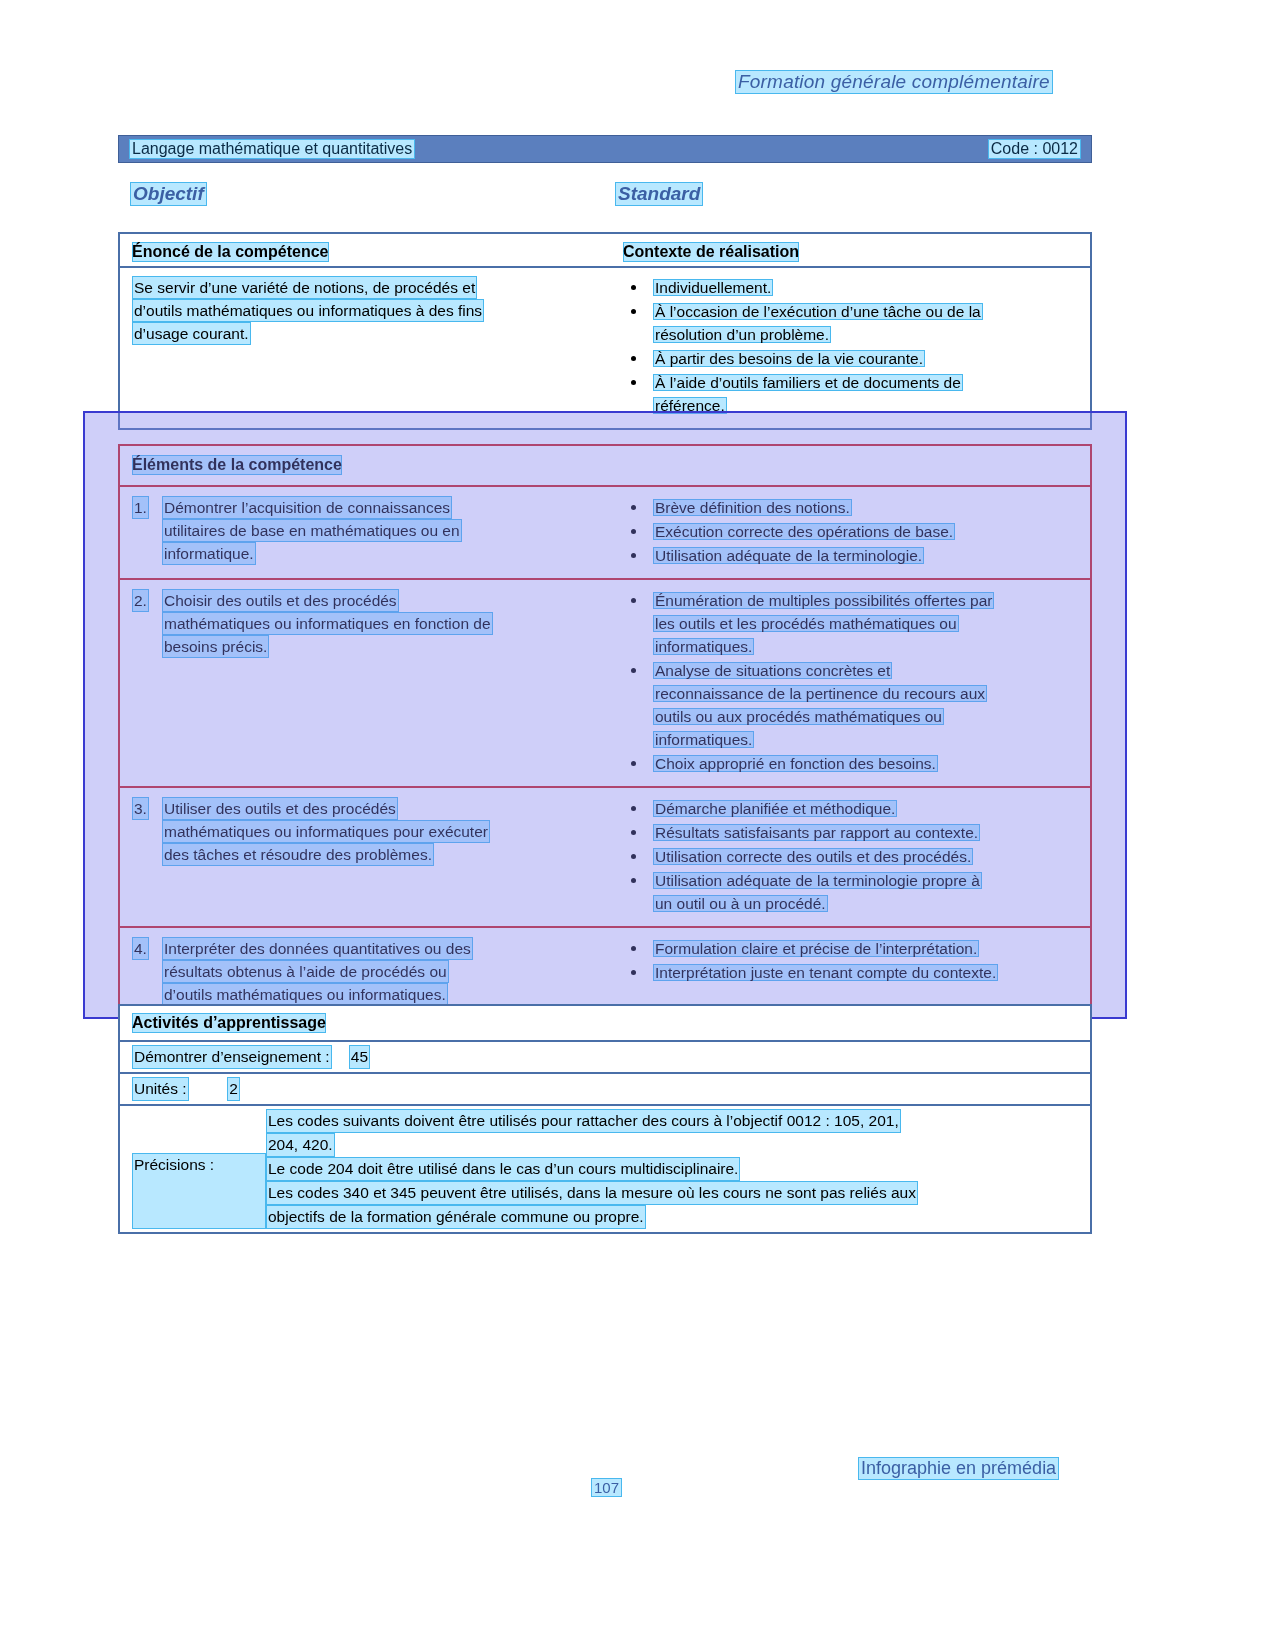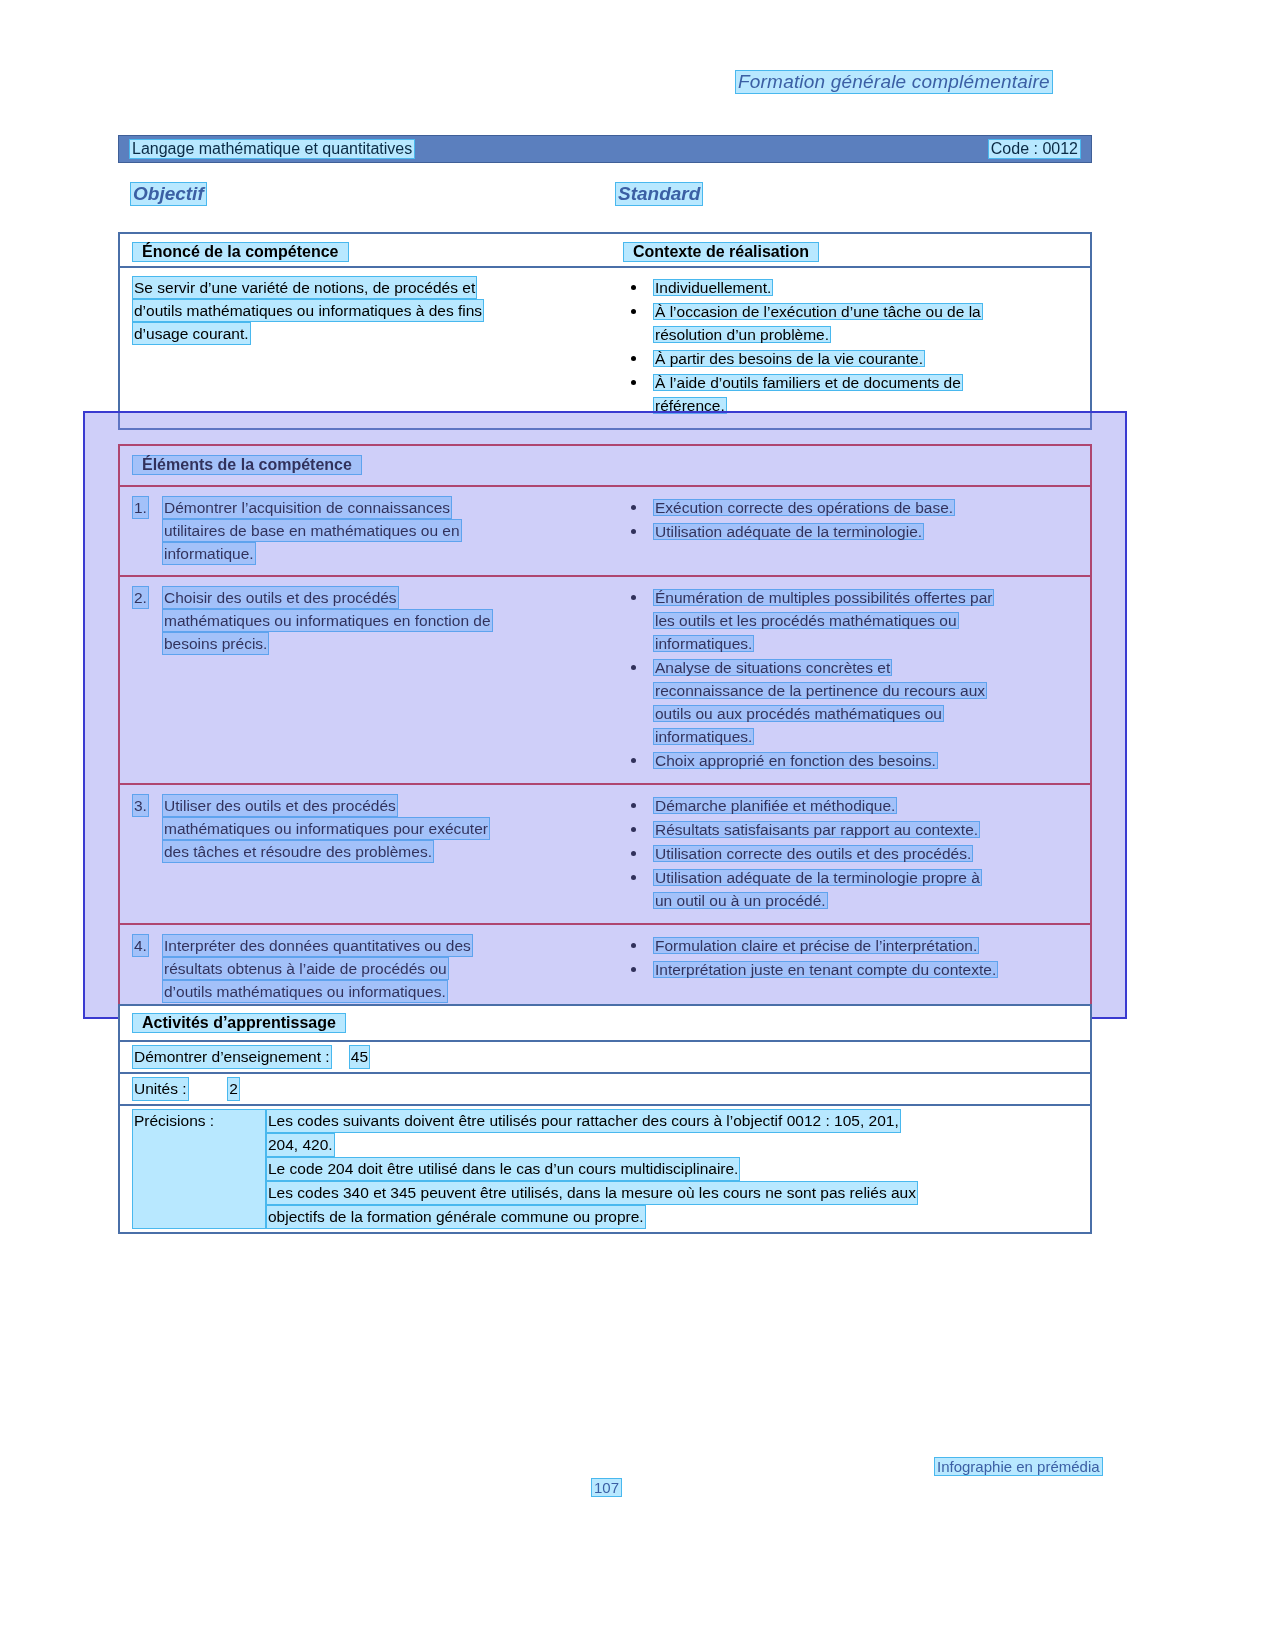--- a/index.html
+++ b/index.html
@@ -95,21 +95,21 @@
     border-right: 0px solid transparent;
   }
   .tbl .cell-right {
     flex: 1;
     box-sizing: border-box;
     padding: 8px 10px 10px 6px;
   }
   .hdr {
     font-size: 16px;
     font-weight: bold;
-    padding: 1px 10px;
+    padding: 1px 0;
     display: inline-block;
   }
   .body-txt {
     font-size: 15.5px;
     line-height: 23px;
   }
   .body-txt .ln { display: inline-block; padding: 0 2px; }
 
   
   ul.bul {
@@ -184,38 +184,38 @@
     padding: 7px 10px 7px 12px;
   }
   #tbl-activites .line {
     padding: 3px 12px 3px 12px;
     font-size: 15.5px;
     line-height: 24px;
   }
   #tbl-activites .line.sep { border-bottom: 2px solid #4a6fa8; }
   .kv { display: inline-block; padding: 0 2px; }
   .prec-wrap { display: flex; }
-  .prec-label { width: 130px; flex: none; padding: 0 2px;}
+  .prec-label { width: 130px; flex: none; padding: 0 2px; margin-top: 44px;}
   .prec-body { flex: 1; }
   .prec-body .ln { display: inline-block; padding: 0 2px; }
 
   
   .page-num {
     position: absolute;
     left: 591px;
     top: 1478px;
     font-size: 15px;
     color: #3b5fa4;
     padding: 1px 3px;
   }
   .footer-right {
     position: absolute;
-    left: 934px;
+    left: 858px;
     top: 1457px;
-    font-size: 15px;
+    font-size: 18px;
     color: #3b5fa4;
     padding: 1px 3px;
   }
 </style>
 </head>
 <body>
 
 <div class="page">
 
   <div class="doc-header hl">Formation générale  complémentaire</div>
@@ -267,20 +267,21 @@
       <div class="cell-left">
         <div class="numitem">
           <span class="num hl">1.</span>
           <span class="ln hl">Démontrer l’acquisition de connaissances</span><br>
           <span class="ln hl">utilitaires de base en mathématiques ou en</span><br>
           <span class="ln hl">informatique.</span>
         </div>
       </div>
       <div class="cell-right">
         <ul class="bul">
+          <li><span class="dot"></span><span class="t hl">Brève définition des notions.</span></li>
           <li><span class="dot"></span><span class="t hl">Exécution correcte des opérations de base.</span></li>
           <li><span class="dot"></span><span class="t hl">Utilisation adéquate de la terminologie.</span></li>
         </ul>
       </div>
     </div>
 
     <div class="row">
       <div class="cell-left">
         <div class="numitem">
           <span class="num hl">2.</span>

